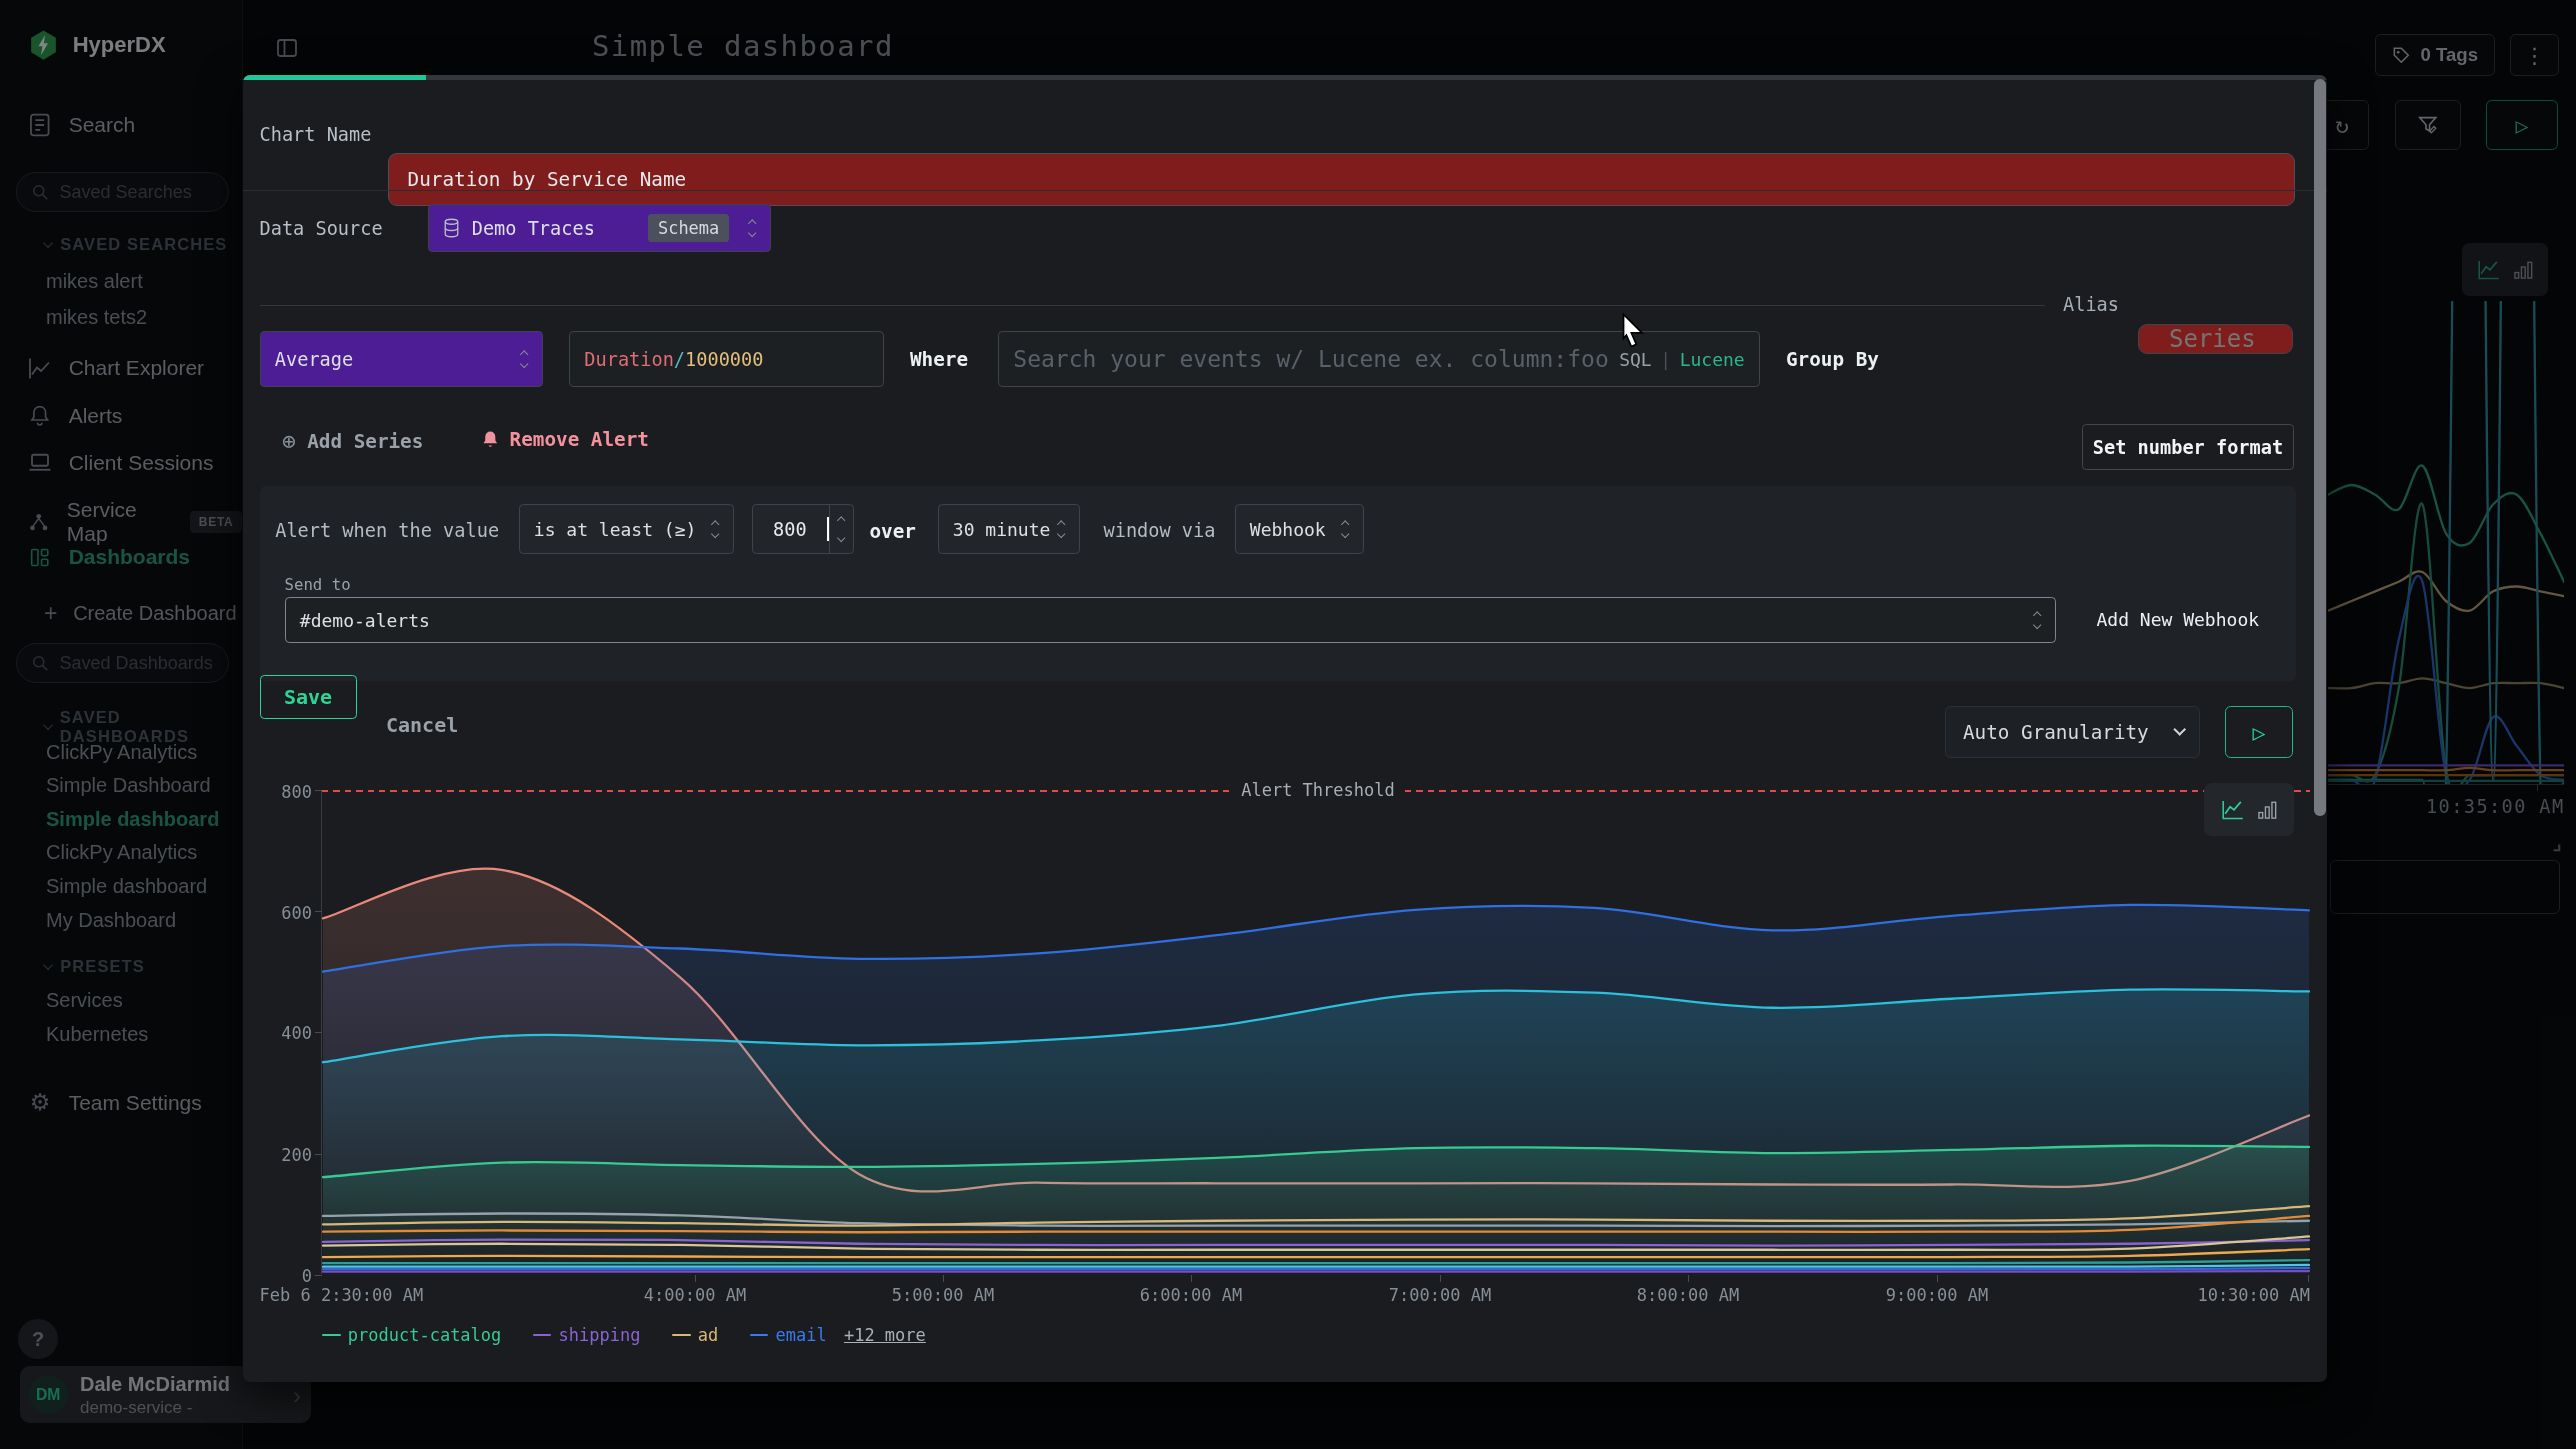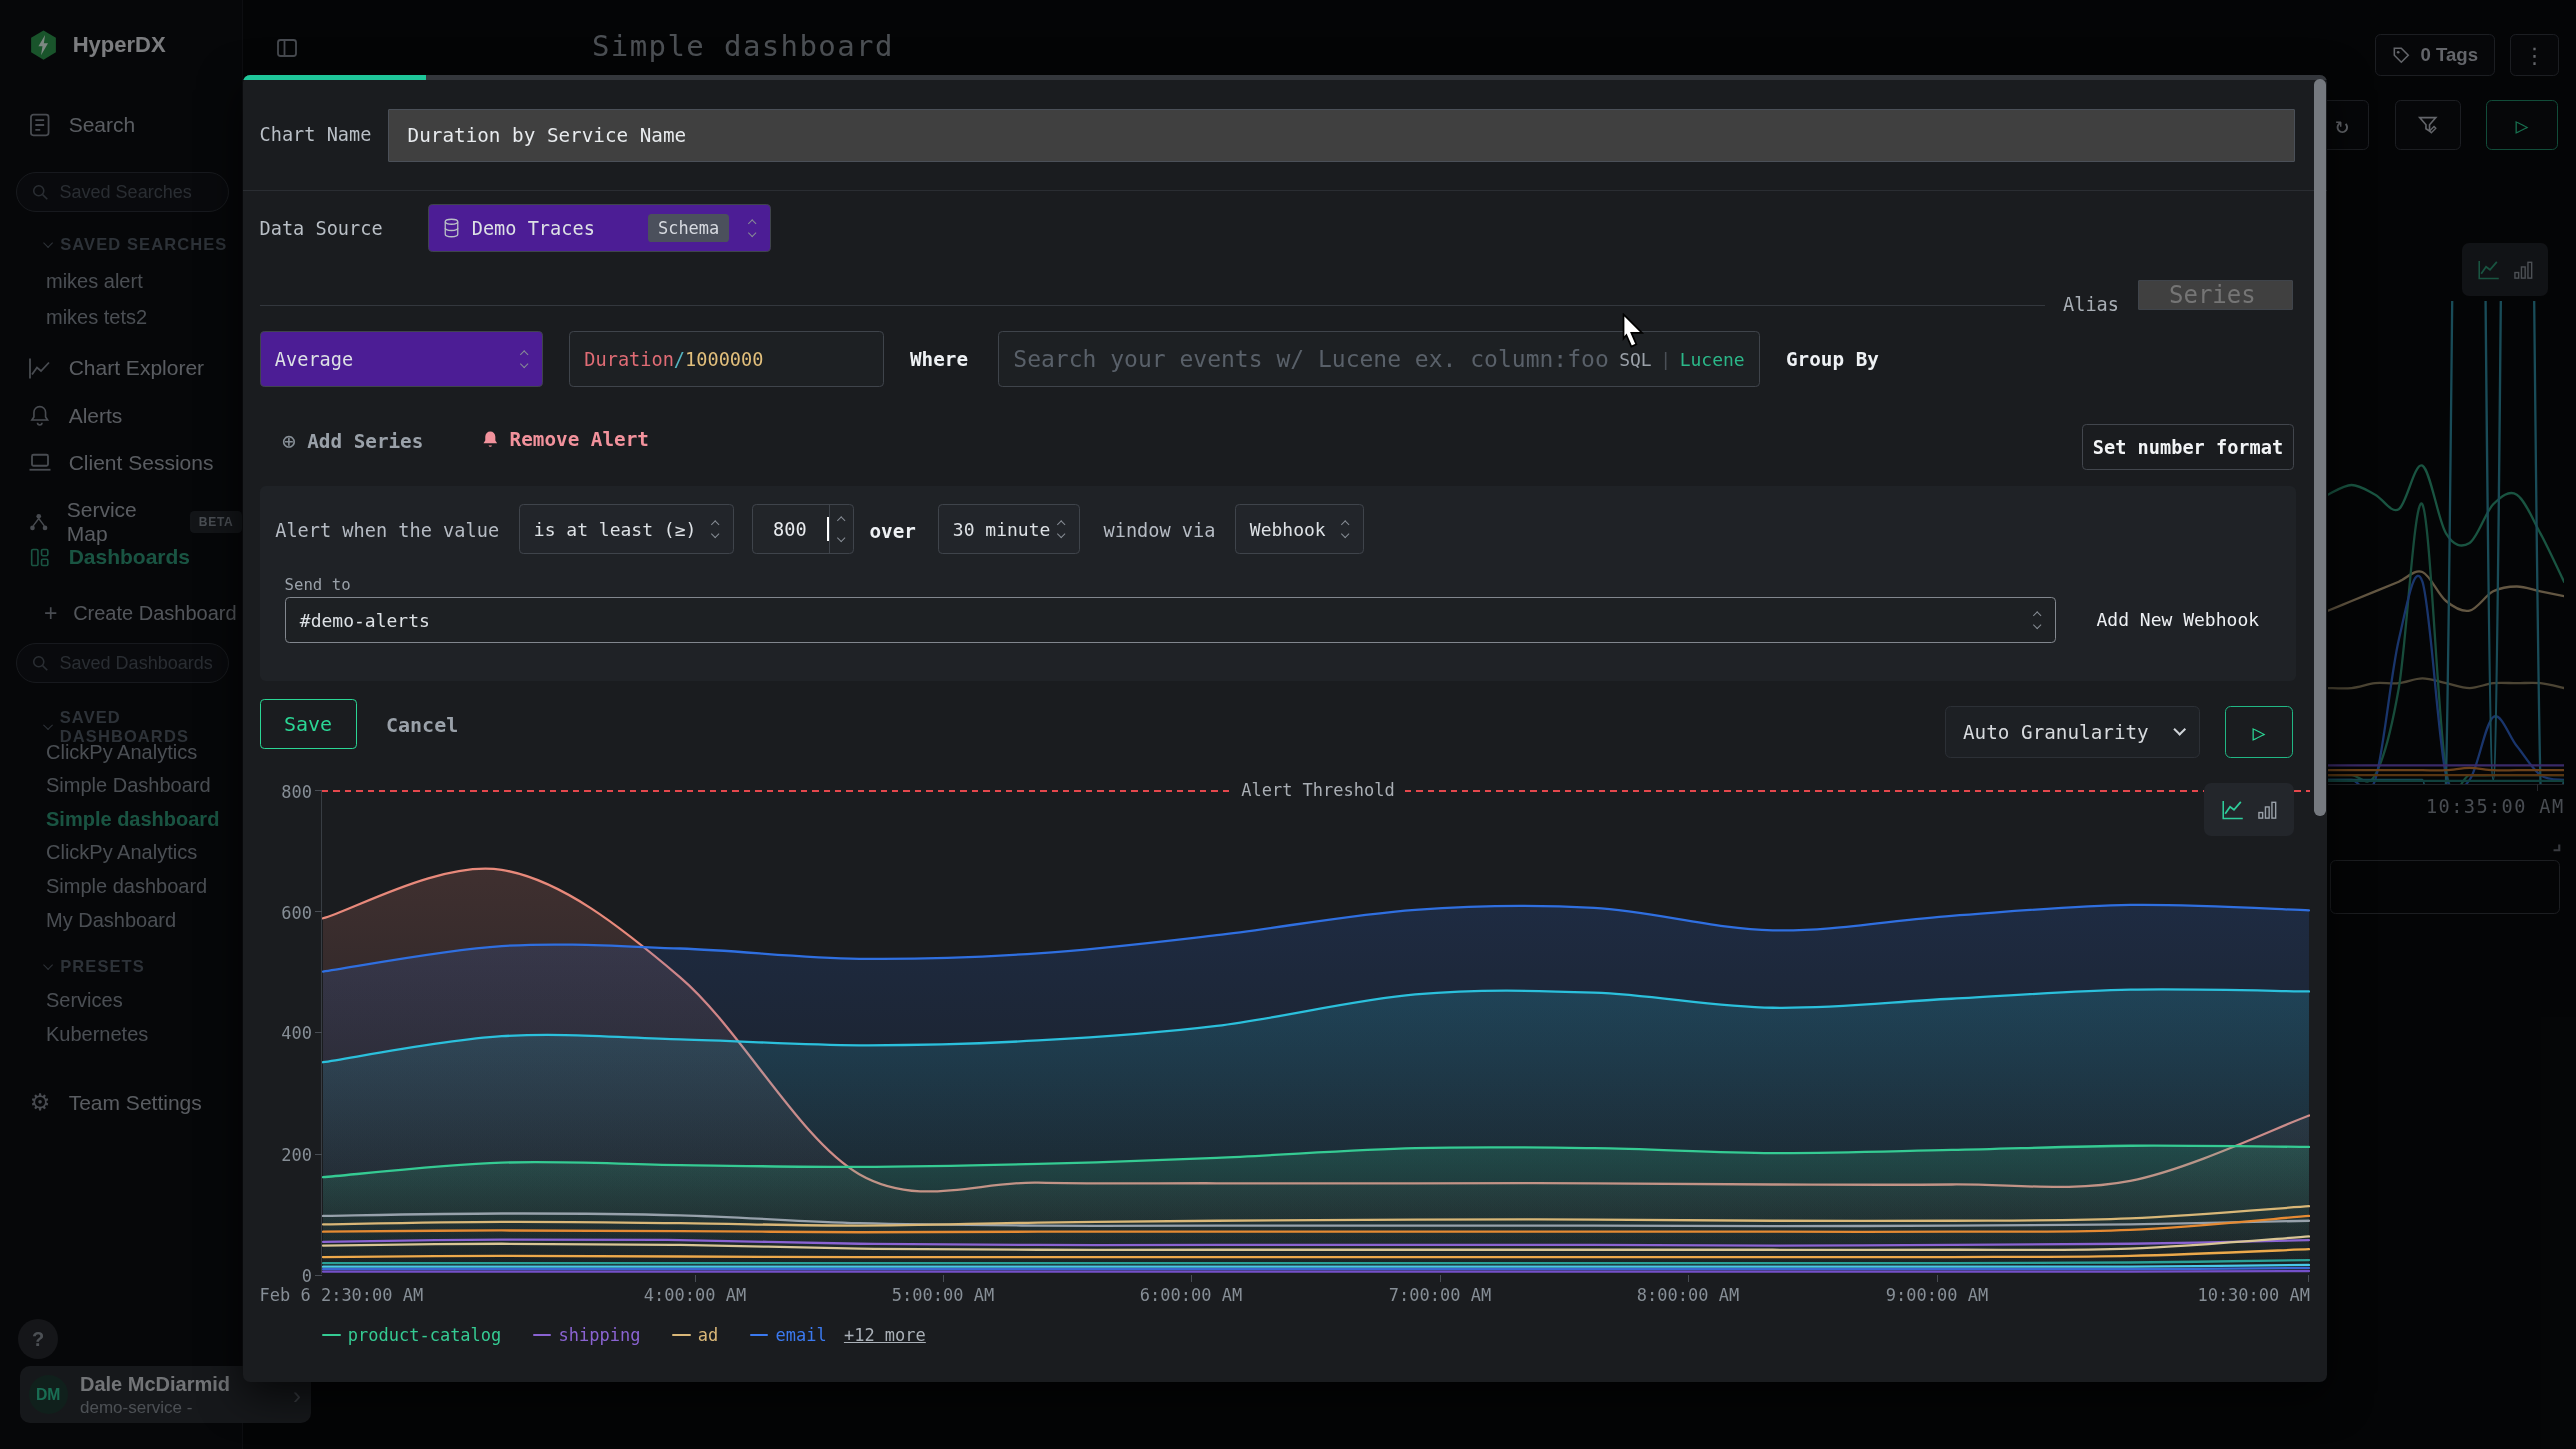--- a/index.html
+++ b/index.html
@@ -26,21 +26,21 @@
   .badge-beta { background:#22262b; color:#8a929a; font-size:12px; font-weight:bold; padding:3.6px 8.6px; border-radius:4.3px; letter-spacing:0.7px; }
   .green { color:#2f9e7a !important; font-weight:bold; }
 
   
   #pagetitle { position:absolute; left:349px; top:29px; color:#8e959c; font-size:29px; letter-spacing:1.4px; font-family:"DejaVu Sans Mono",monospace; }
   .tbtn { position:absolute; border:0.7px solid #34383e; border-radius:5.7px; display:flex; align-items:center; justify-content:center; gap:10px; color:#b9bec5; background:#0b0c0e; }
 
   
   .lbl { color:#b9bfc6; font-size:18.6px; }
   .boldlbl { color:#eef1f4; font-size:19.3px; font-weight:bold; }
-  .inputbox { background:#404040; border:0.7px solid #4b5058; border-radius:1px; color:#e8ebee; font-size:19.3px; font-family:"DejaVu Sans Mono",monospace; }
+  .inputbox { background:#7f1d1d; border:0.7px solid #4b5058; border-radius:9px; color:#e8ebee; font-size:19.3px; font-family:"DejaVu Sans Mono",monospace;margin-top:44px; }
   .selbox { background:#4c1d95; border:0.7px solid #3f444b; border-radius:4.3px; display:flex; align-items:center; color:#dde1e5; font-size:18.6px; padding:0 14.3px; }
   .dchev { display:flex; flex-direction:column; gap:3.6px; margin-left:auto; }
   .dchev i { width:6.4px; height:6.4px; border-right:1.4px solid #878d95; border-bottom:1.4px solid #878d95; display:block; }
   .dchev .u { transform:rotate(-135deg); } .dchev .d { transform:rotate(45deg); }
   .hr { position:absolute; height:0.7px; background:#2a2d32; }
   input { outline:none; }
   .nfield { position:absolute; background:#222529; border:0.7px solid #3f444b; border-radius:4.3px; display:flex; align-items:center; }
   .ylab { position:absolute; width:69px; text-align:right; color:#868e96; font-size:17px; }
   .xlab { position:absolute; color:#868e96; font-size:17px; white-space:nowrap; }
   .tick { position:absolute; background:#484d54; }
@@ -360,21 +360,21 @@
       <div class="abs selbox" style="left:25px;top:111px;width:1771px;height:46px;border-color:#82878e;background:#1d2023;">
         <span style="font-size:18px;">#demo-alerts</span>
         <span class="dchev">
             <i class="u"></i>
             <i class="d"></i>
           </span>
       </div>
       <div class="abs" style="left:1837px;top:123px;color:#eef1f4;font-size:18px;">Add New Webhook</div>
     </div>
 
-    <div class="abs" style="left:16.5px;top:624px;width:97px;height:50px;border:1.1px solid #2bd695;border-radius:4.3px;display:flex;align-items:center;justify-content:center;color:#2bd695;font-weight:normal;font-size:20px;">
+    <div class="abs" style="left:16.5px;top:600px;width:97px;height:44px;border:1.1px solid #2bd695;border-radius:4.3px;display:flex;align-items:center;justify-content:center;color:#2bd695;font-weight:bold;font-size:20px;">
         <span>Save</span>
       </div>
     <div class="abs" style="left:143px;top:638px;color:#9aa1a9;font-weight:bold;font-size:20px;">Cancel</div>
     <div class="abs" style="left:1702px;top:631px;width:255px;height:52px;background:#1d2024;border:0.7px solid #2c3036;border-radius:5.7px;display:flex;align-items:center;padding:0 17px;color:#d7dade;font-size:19.3px;">
       <span>Auto Granularity</span>
       <i style="margin-left:auto;width:9.3px;height:9.3px;border-right:2.1px solid #cfd3d8;border-bottom:2.1px solid #cfd3d8;transform:rotate(45deg) translateY(-2.9px);"></i>
     </div>
     <div class="abs" style="left:1982px;top:631px;width:68px;height:52px;border:1.4px solid #21b784;border-radius:5.7px;display:flex;align-items:center;justify-content:center;color:#2bd695;font-size:21.5px;">
         <span>▷</span>
       </div>

